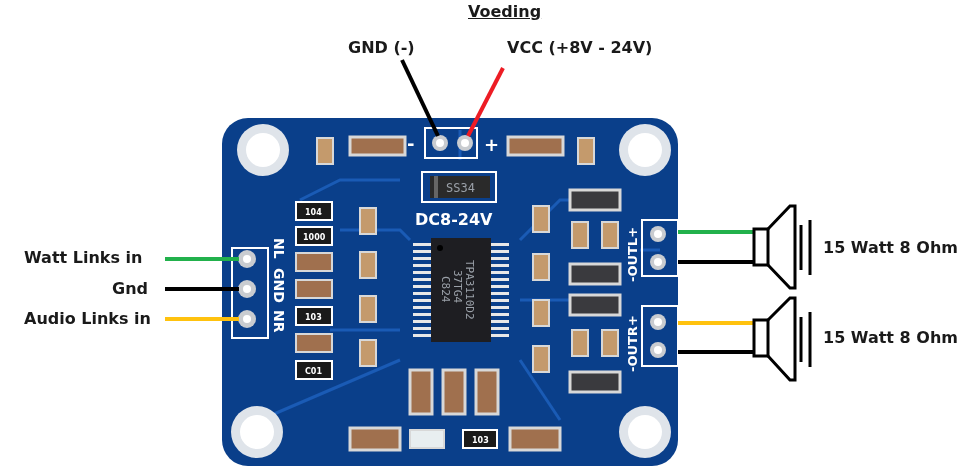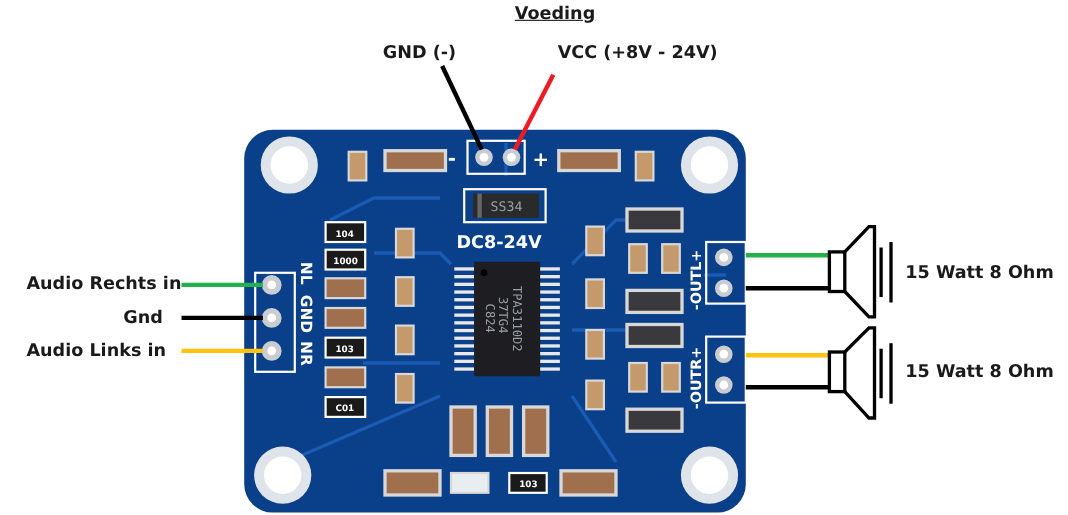--- a/index.html
+++ b/index.html
@@ -17,21 +17,21 @@
   svg { position: absolute; left: 0; top: 0; }
   .silk { font-family: "DejaVu Sans", sans-serif; font-weight: bold; fill: #ffffff; }
   .chiptxt { font-family: "DejaVu Sans Mono", monospace; fill: #9aa0a8; }
 </style>
 </head>
 <body>
 
 <div class="lbl" id="title">Voeding</div>
 <div class="lbl" id="gnd-label">GND (-)</div>
 <div class="lbl" id="vcc-label">VCC (+8V - 24V)</div>
-<div class="lbl" id="ain-l">Audio Rechts in</div>
+<div class="lbl" id="ain-l">Watt Links in</div>
 <div class="lbl" id="ain-g">Gnd</div>
 <div class="lbl" id="ain-r">Audio Links in</div>
 <div class="lbl" id="spk1-label">15 Watt 8 Ohm</div>
 <div class="lbl" id="spk2-label">15 Watt 8 Ohm</div>
 
 <svg width="971" height="468" viewBox="0 0 971 468">
 
   <g>
     <rect x="222" y="118" width="456" height="348" rx="26" fill="#0a3f8a"></rect>
 

